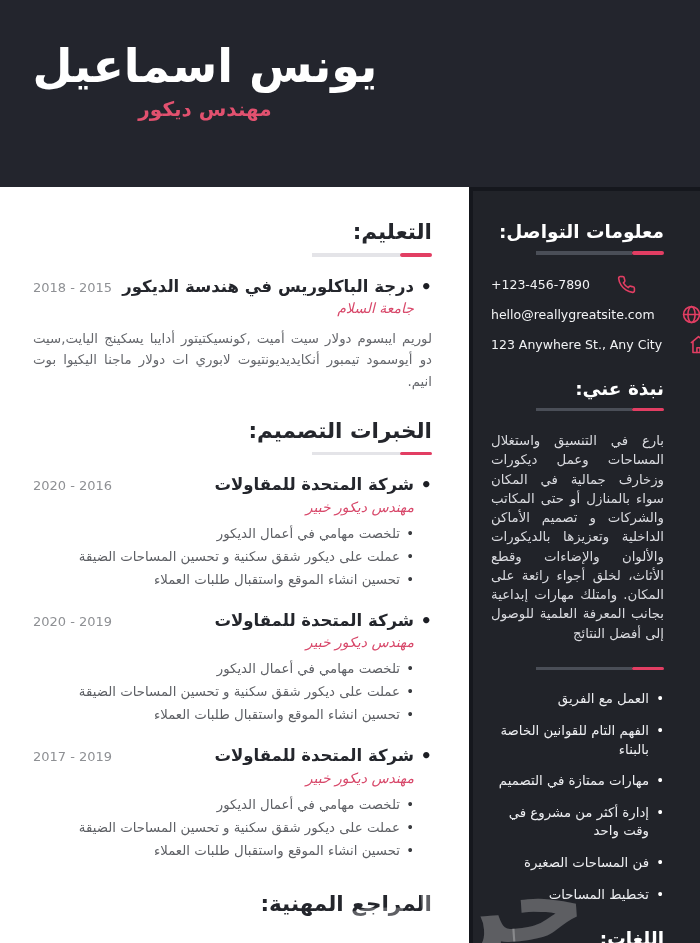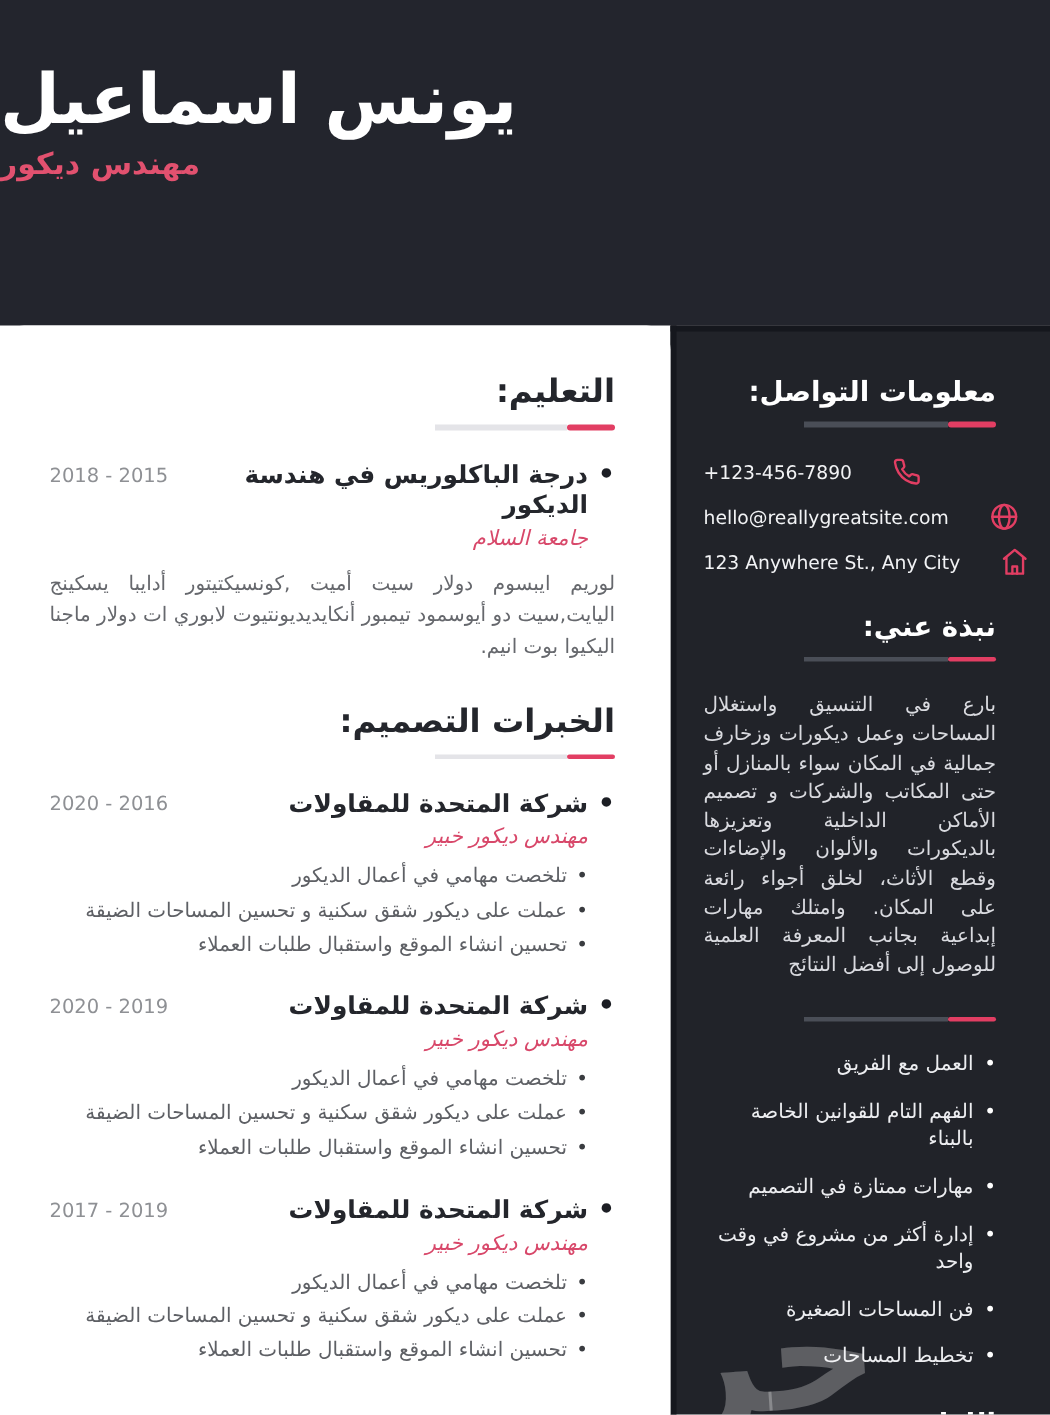--- a/index.html
+++ b/index.html
@@ -12,42 +12,42 @@
     position: relative;
     width: 700px;
     height: 943px;
     margin: 0 auto;
     background: #ffffff;
     overflow: hidden;
     direction: rtl;
   }
   
   .header {
-    height: 217px;
+    height: 187px;
     background: #23252d;
     padding: 40px 290px 0 0;
-    text-align: left;
+    text-align: center;
   }
   .header h1 {
     color: #ffffff;
     font-size: 46px;
     font-weight: bold;
     line-height: 1.15;
     letter-spacing: 0;
   }
   .header .subtitle {
     color: #e2516f;
     font-size: 20px;
     margin-top: 4px;
     font-weight: bold;
   }
   
   .content { display: flex; height: 756px; }
   .sidebar {
-    width: 253px;
+    width: 231px;
     background: #212329;
     border-left: 4px solid #15171d;
     border-top: 4px solid #15171d;
     padding: 30px 36px 0 18px;
     color: #f0f1f4;
     overflow: hidden;
   }
   .main {
     flex: 1;
     background: #ffffff;

